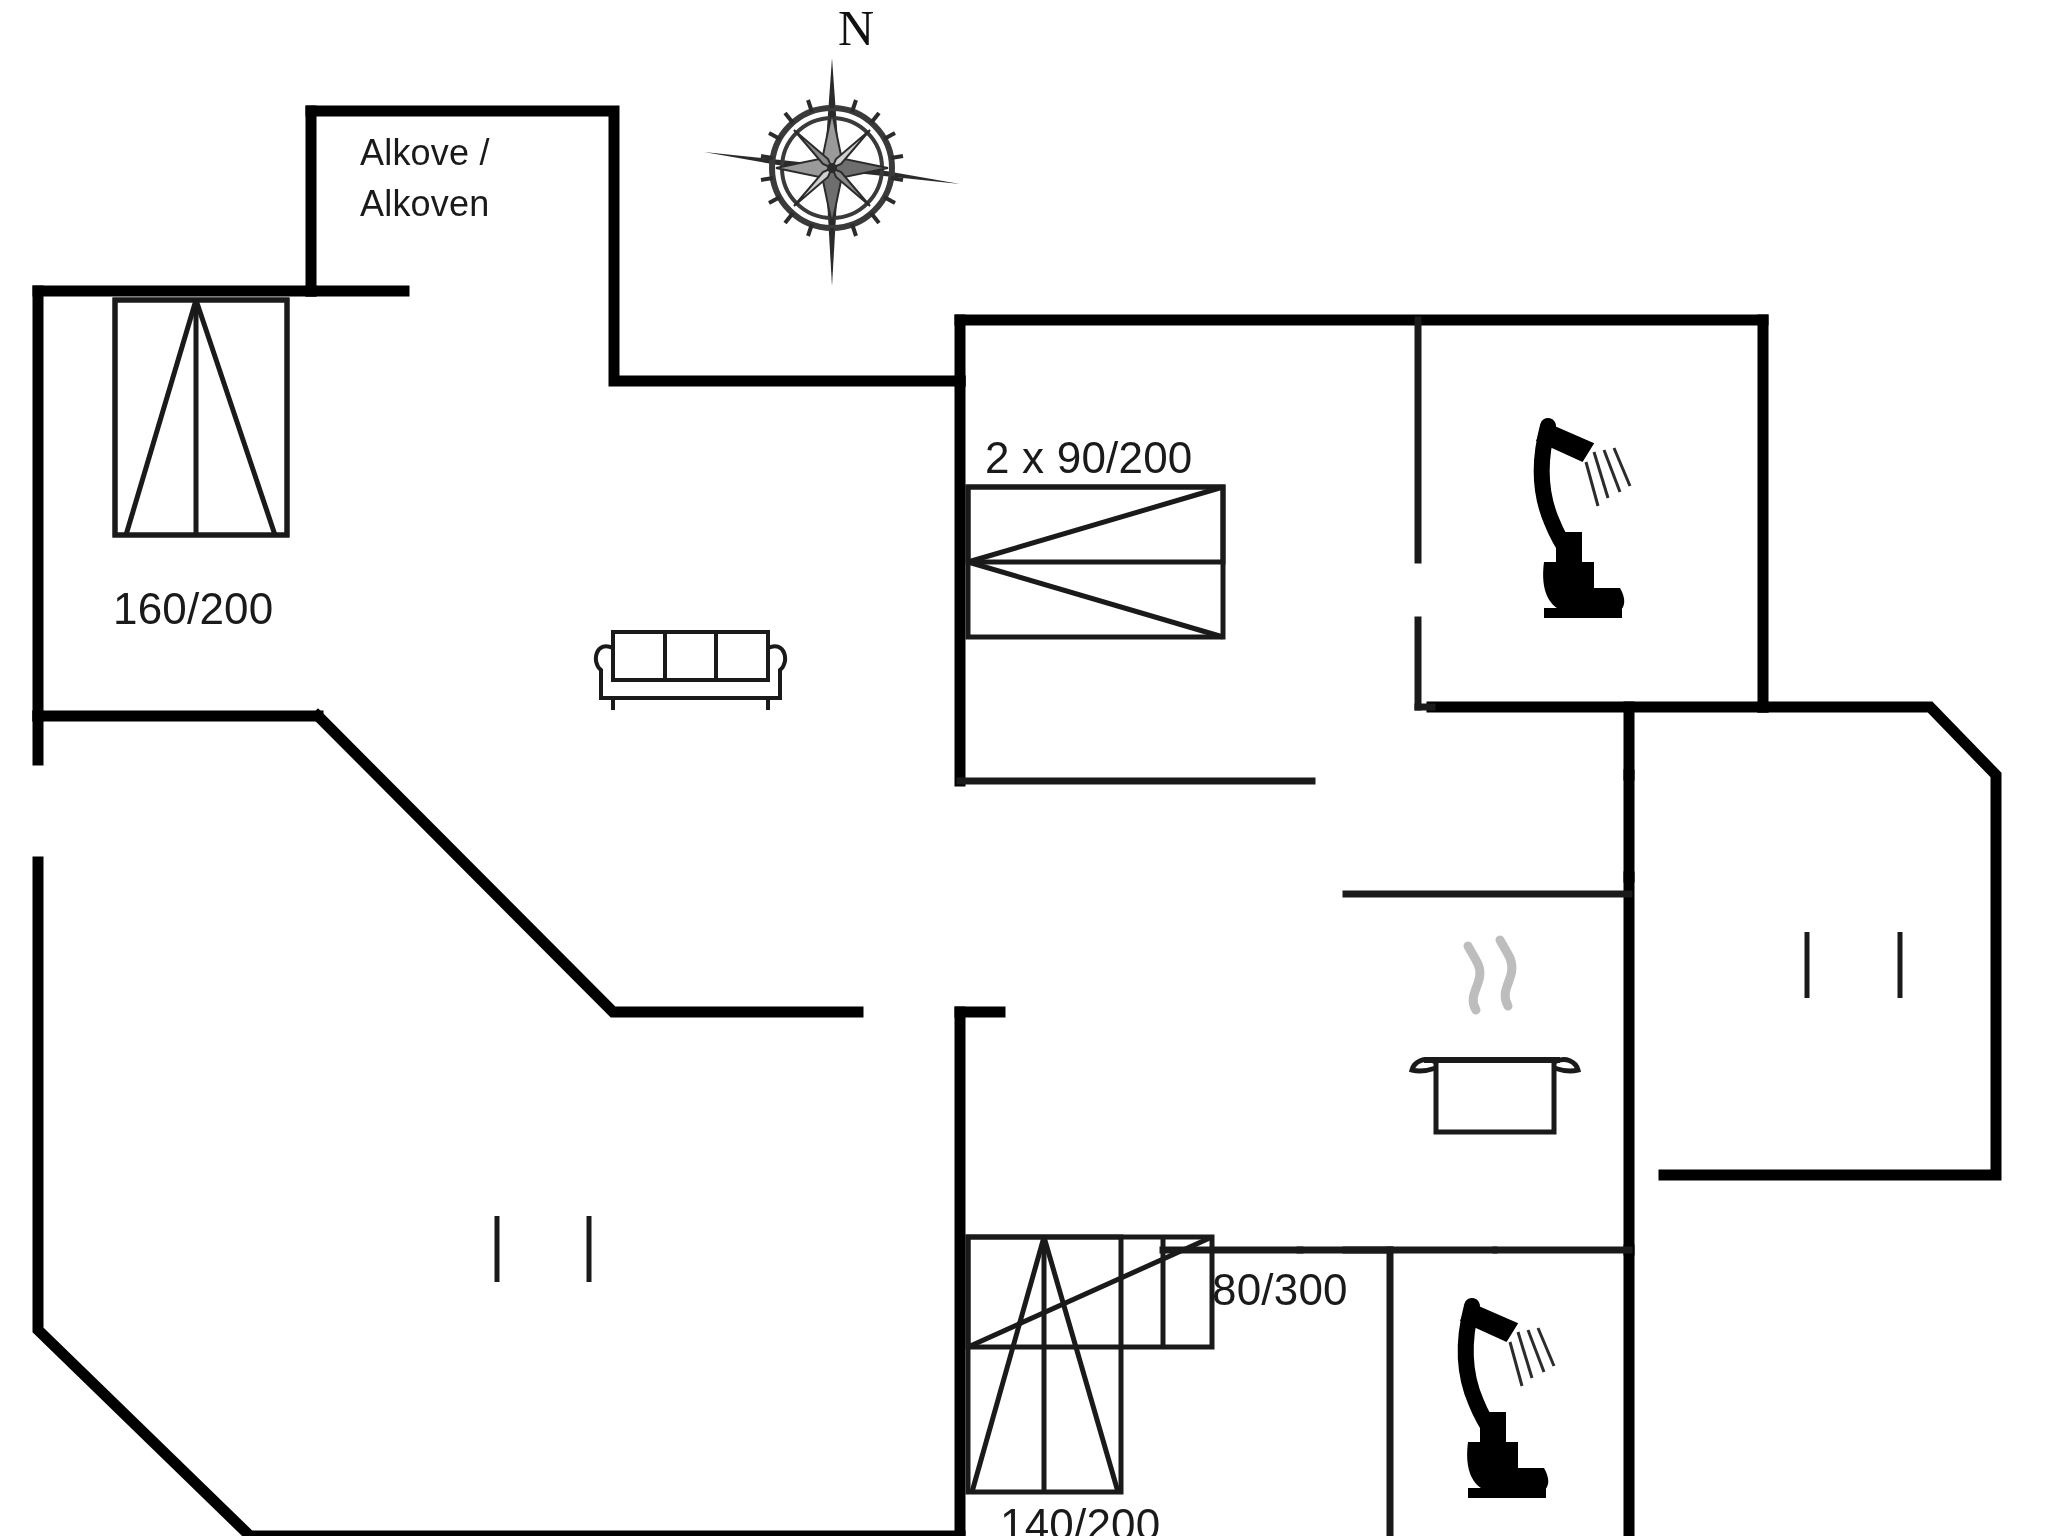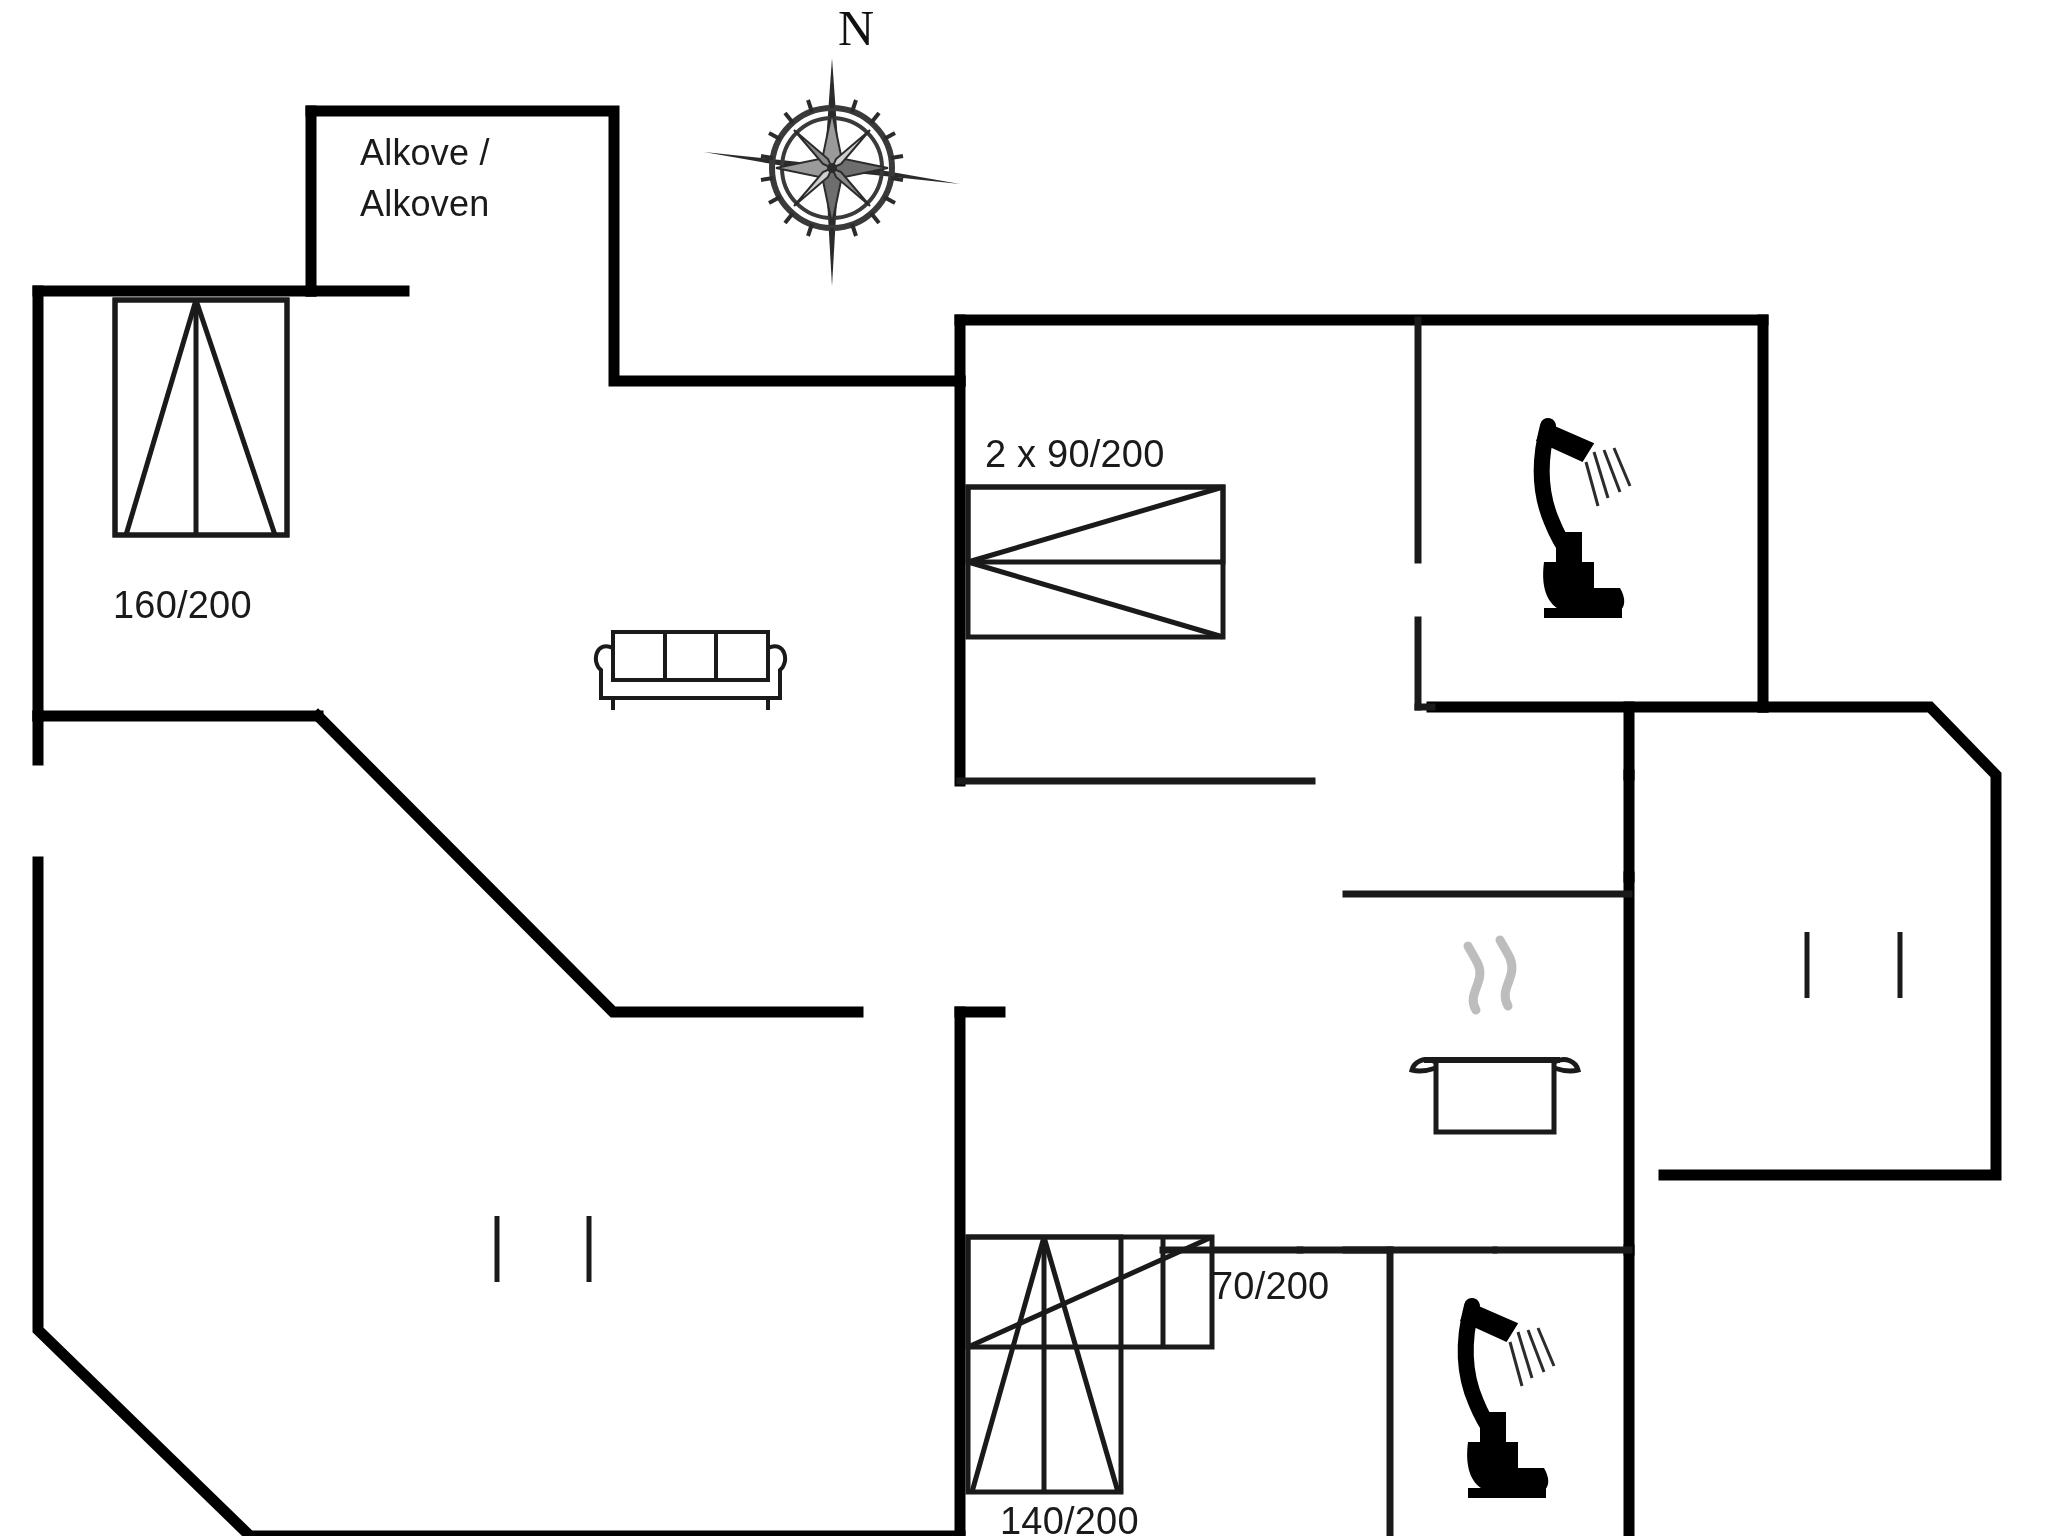--- a/index.html
+++ b/index.html
@@ -34,21 +34,21 @@
     color: #1a1a1a;
     white-space: pre;
     line-height: 1.28;
     user-select: none;
   }
   .label-room {
     font-size: 36px;
     letter-spacing: 0.2px;
   }
   .label-dim {
-    font-size: 38px;
+    font-size: 44px;
     letter-spacing: 0.2px;
     text-align: center;
   }
   .label-compass {
     font-family: "Liberation Serif", serif;
     font-size: 50px;
     color: #111111;
   }
 </style>
 </head>
@@ -255,17 +255,17 @@
   <div class="plan-label label-compass" style="left:838px; top:-4px;">N</div>
 
   <div class="plan-label label-room" style="left:360px; top:130px;">Alkove /</div>
 
   <div class="plan-label label-room" style="left:360px; top:181px;">Alkoven</div>
 
   <div class="plan-label label-dim" style="left:113px; top:541px;margin-top:40px;">160/200</div>
 
   <div class="plan-label label-dim" style="left:985px; top:430px;">2 x 90/200</div>
 
-  <div class="plan-label label-dim" style="left:1212px; top:1262px;">70/200</div>
+  <div class="plan-label label-dim" style="left:1212px; top:1262px;">80/300</div>
 
   <div class="plan-label label-dim" style="left:1000px; top:1497px;">140/200</div>
 
 </div>
 
 </body></html>

